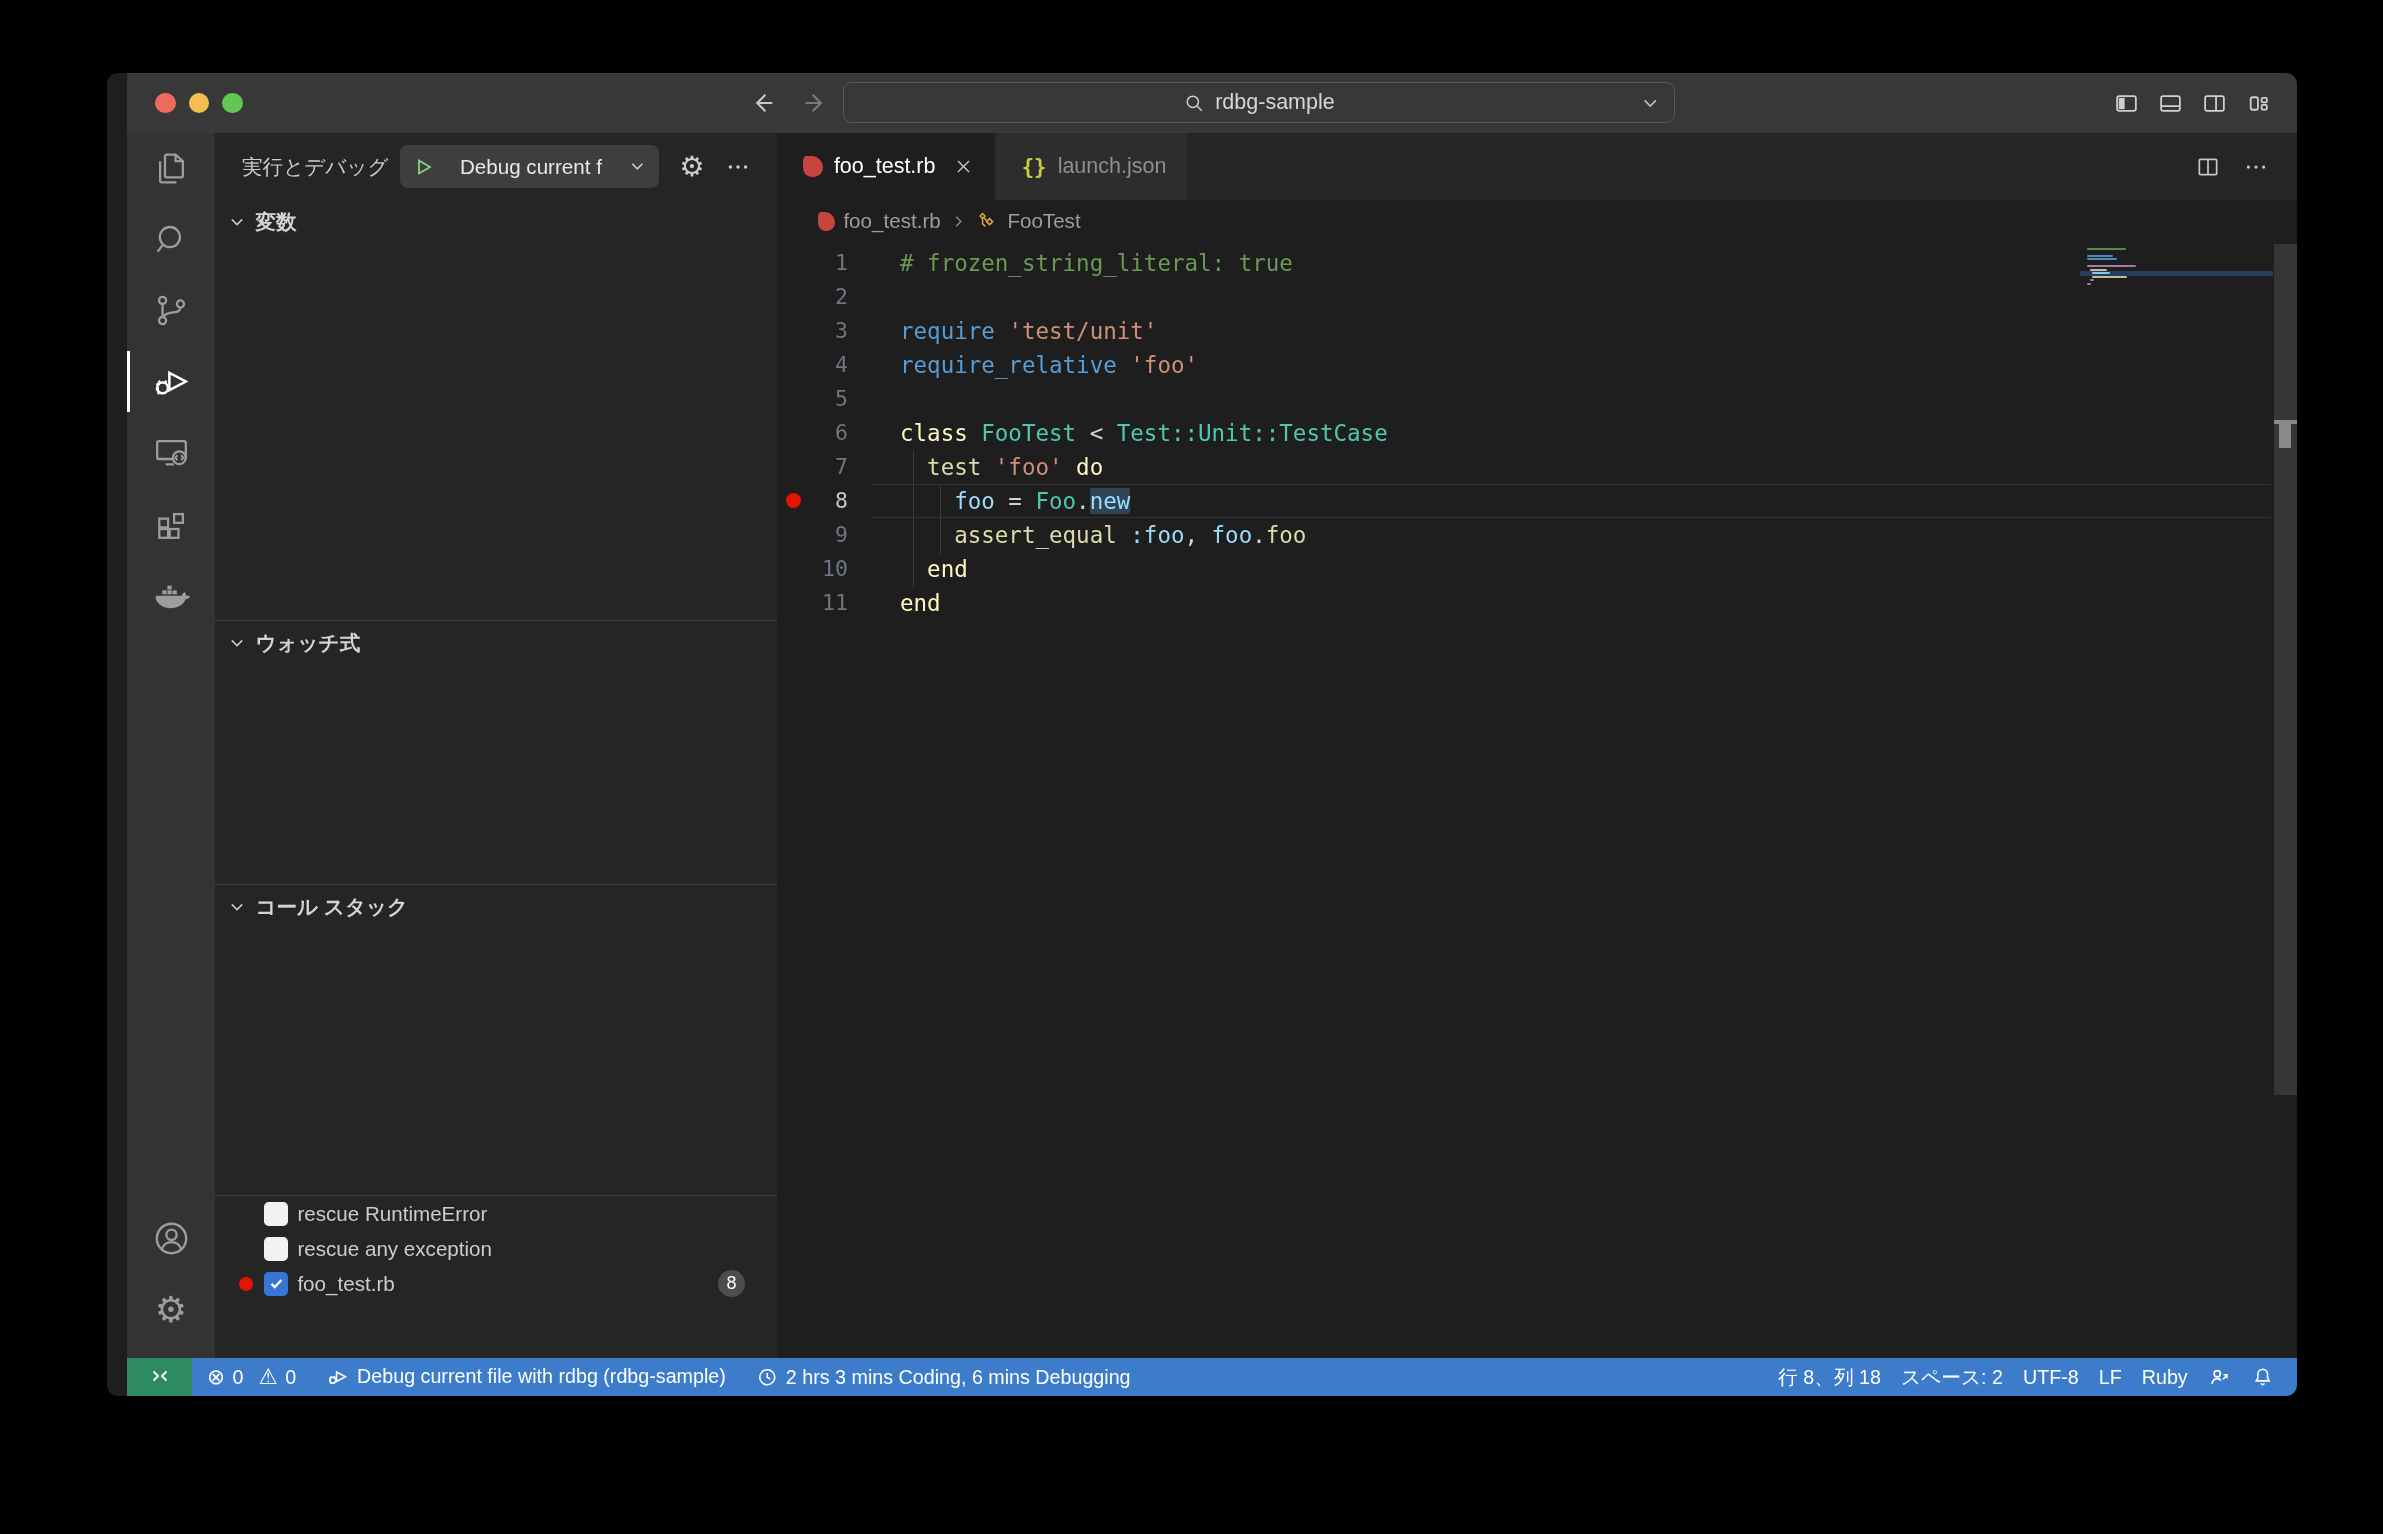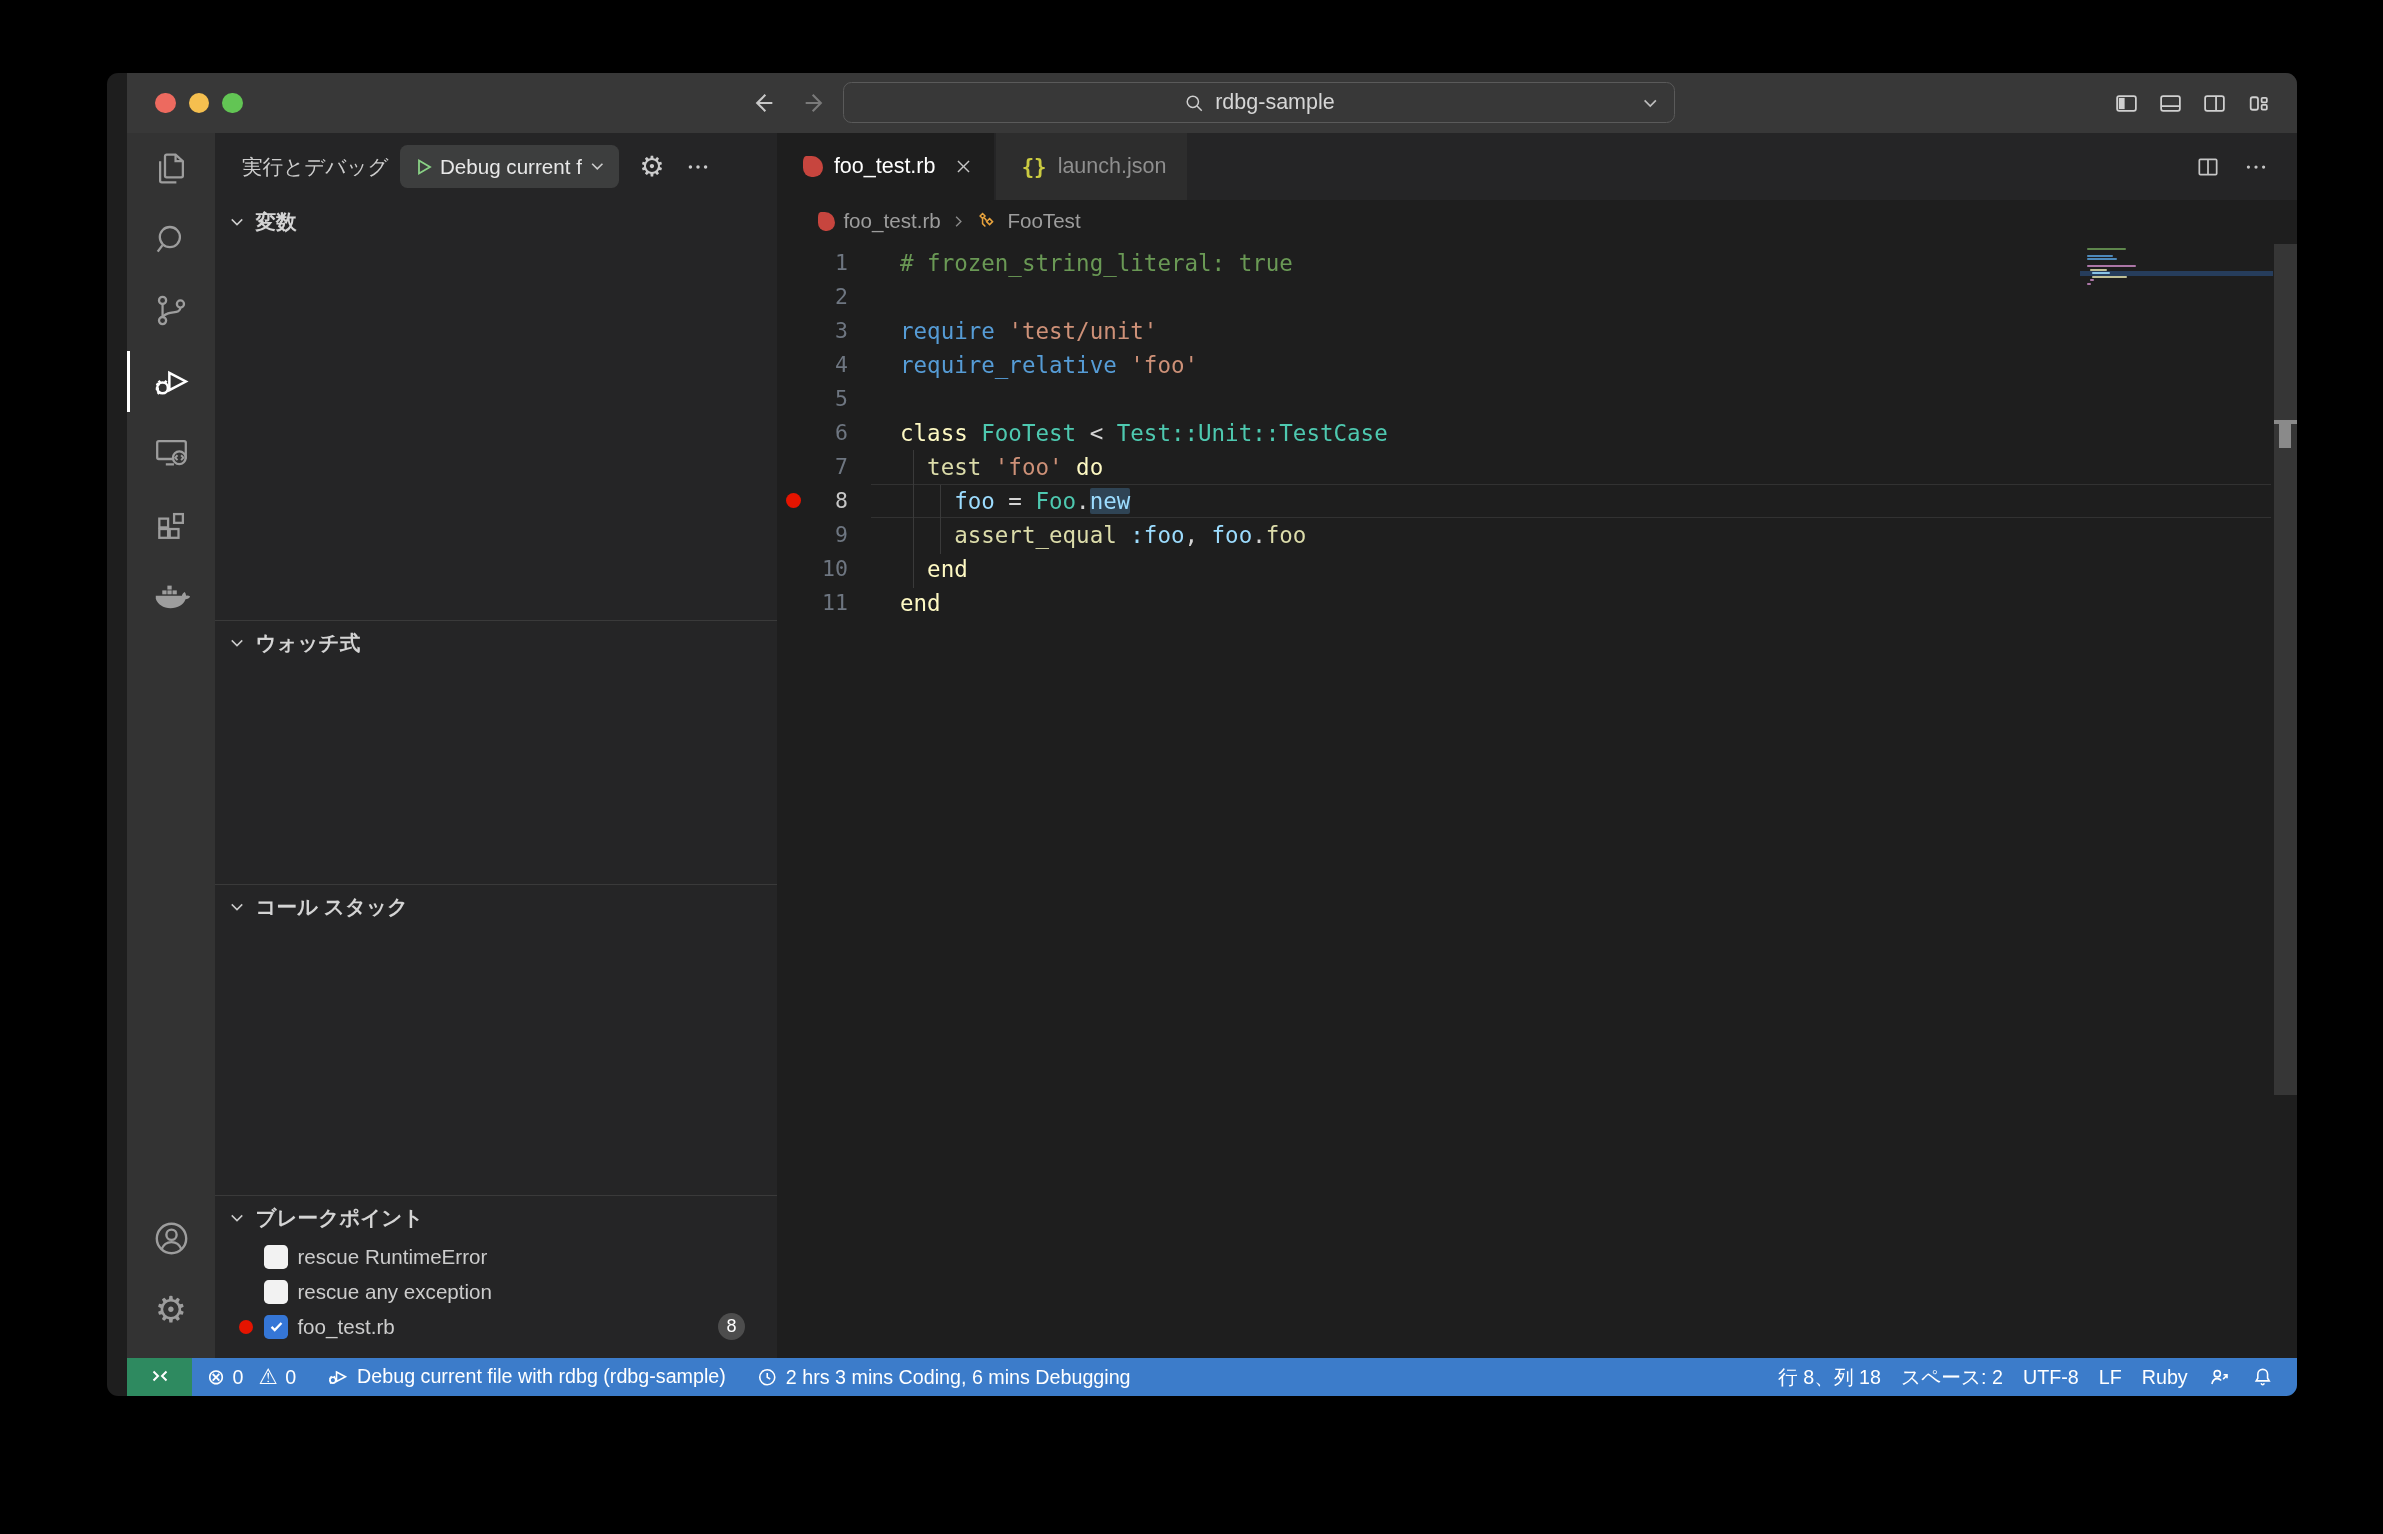--- a/index.html
+++ b/index.html
@@ -25,21 +25,21 @@
   .act-item{width:88px;height:71px;display:flex;align-items:center;justify-content:center;color:#9d9d9d;position:relative;}
   .act-item.active{color:#fff;}
   .act-item.active::before{content:'';position:absolute;left:0;top:4.7px;bottom:4.7px;width:2.8px;background:#fff;}
   .act-spacer{flex:1;}
   .glyph-gear{font-size:36px;line-height:1;font-family:"DejaVu Sans",sans-serif;}
   
   .sidebar{width:562px;background:#252526;display:flex;flex-direction:column;flex:0 0 auto;min-height:0;}
   .sidebar-top{height:67px;flex:0 0 auto;display:flex;align-items:center;padding:0 17px 0 27px;}
   .sidebar-title{color:#cccccc;font-size:20.6px;white-space:nowrap;}
   .debug-btn{margin-left:11.2px;height:43px;background:#3d3e3e;border-radius:7.5px;display:flex;align-items:center;
-             gap:5px;padding:0 11.2px 0 11.2px;color:#e8e8e8;font-size:20.6px;white-space:nowrap;}
+             gap:25px;padding:0 11.2px 0 11.2px;color:#e8e8e8;font-size:20.6px;white-space:nowrap;}
   .sb-gear{margin-left:20.6px;color:#cccccc;font-size:28px;line-height:1;font-family:"DejaVu Sans",sans-serif;}
   .sb-more{margin-left:20.6px;color:#cccccc;}
   .section{display:flex;flex-direction:column;flex:0 0 auto;}
   .section+.section{border-top:0.9px solid #3a3a3a;}
   .section-header{height:43px;display:flex;align-items:center;gap:9.4px;padding-left:13px;
                   color:#d4d4d4;font-weight:bold;font-size:20.6px;}
   .sec-vars{height:420px}.sec-watch{height:263px}.sec-stack{height:310px}.sec-bp{flex:1;}
   .bp-row{height:35px;display:flex;align-items:center;padding-left:13px;color:#cccccc;font-size:20.6px;}
   .bp-dot-cell{width:36px;display:flex;justify-content:center;align-items:center;}
   .bp-dot{width:14px;height:14px;border-radius:50%;background:#E51400;}
@@ -286,26 +286,20 @@
       </div>
       <div class="section sec-stack">
         <div class="section-header">
           <svg width="18" height="18" viewBox="0 0 24 24" fill="none" stroke="#cccccc" stroke-width="2">
               <path d="M5 8.5l7 7 7-7"></path>
             </svg>
           <span>コール スタック</span>
         </div>
       </div>
       <div class="section sec-bp">
-        <div class="section-header">
-          <svg width="18" height="18" viewBox="0 0 24 24" fill="none" stroke="#cccccc" stroke-width="2">
-              <path d="M5 8.5l7 7 7-7"></path>
-            </svg>
-          <span>ブレークポイント</span>
-        </div>
         <div class="bp-row">
           <span class="bp-dot-cell"></span>
           <span class="cbx unchecked"></span>
           <span>rescue RuntimeError</span>
         </div>
         <div class="bp-row">
           <span class="bp-dot-cell"></span>
           <span class="cbx unchecked"></span>
           <span>rescue any exception</span>
         </div>

